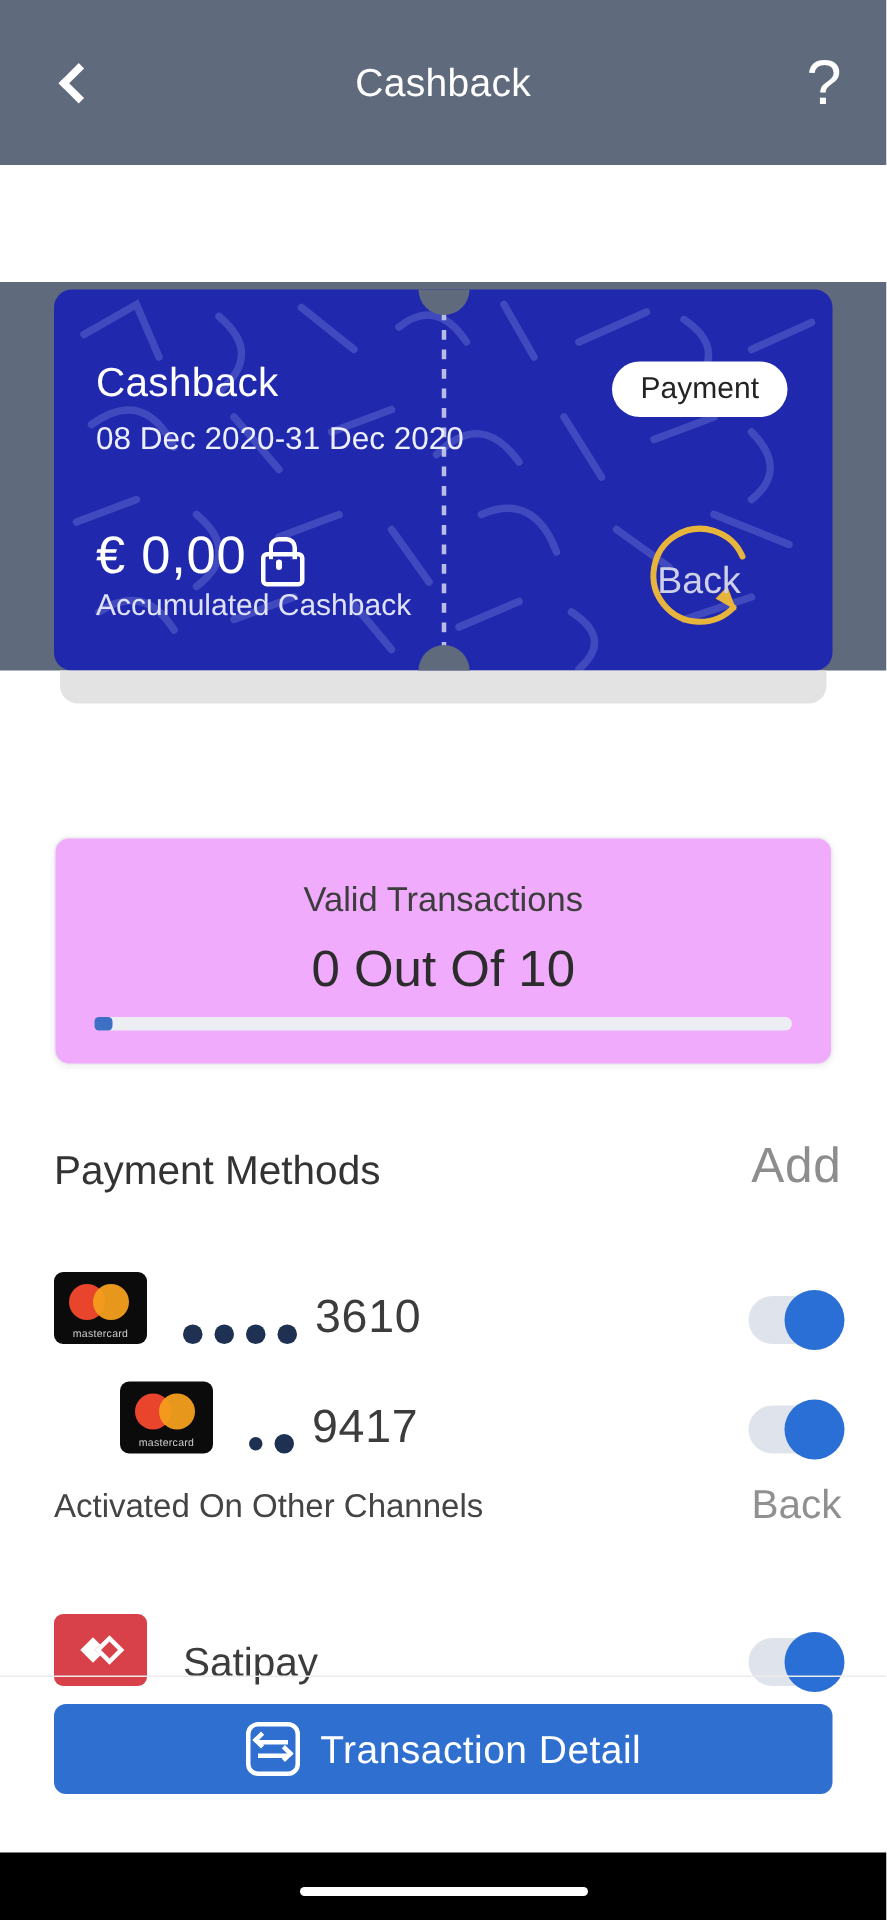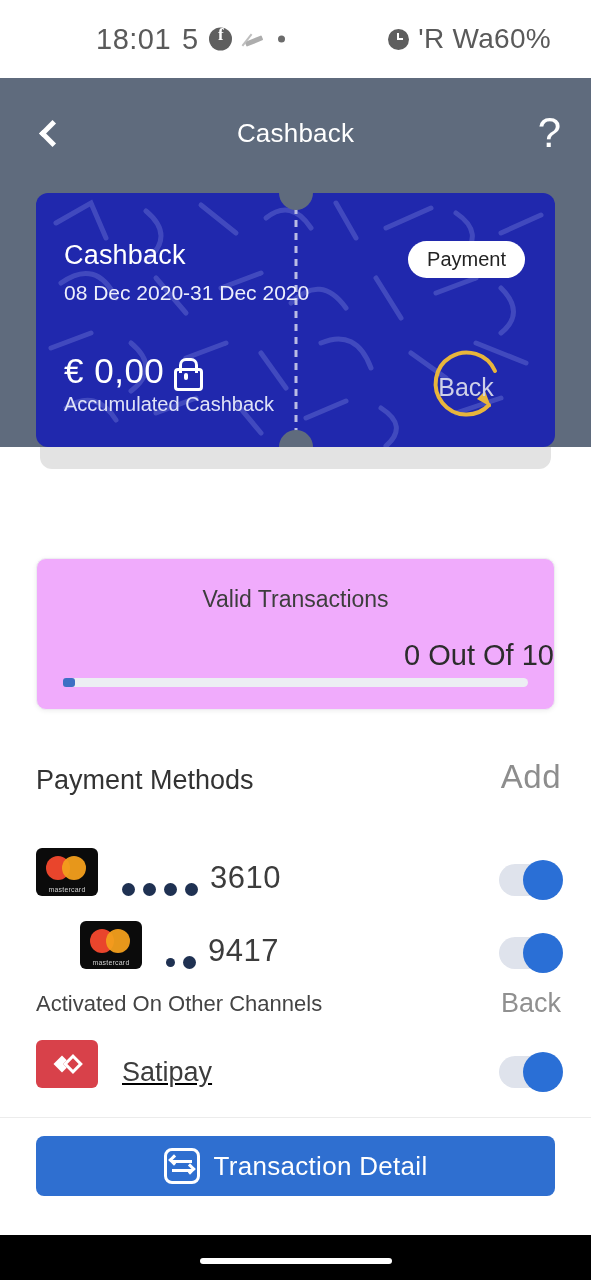--- a/index.html
+++ b/index.html
@@ -166,21 +166,21 @@
   
   .vt-card{
     position:absolute; left:36px; top:558px; width:519px; height:152px;
     background:#f0abfc; border:1px solid #ededf1; border-radius:10px;
     box-shadow:0 1px 5px rgba(0,0,0,.07);
   }
   .vt-title{
     text-align:center; color:#3d3d3d; font-size:23px; margin-top:27px;
   }
   .vt-count{
-    text-align:right; color:#2c2c2c; font-size:29px; margin-top:26px;
+    text-align:center; color:#2c2c2c; font-size:34px; margin-top:14px;
   }
   .vt-bar{
     position:absolute; left:26px; right:26px; bottom:22px; height:9px;
     background:#eceef3; border-radius:5px;
   }
   .vt-bar-fill{
     position:absolute; left:0; top:0; height:9px; width:12px;
     background:#3d6fc4; border-radius:3px;
   }
 
@@ -191,21 +191,21 @@
   }
   .pm-title{ color:#333333; font-size:27px; }
   .pm-add{ color:#8d8d8d; font-size:33px; letter-spacing:.5px; cursor:pointer; }
 
   .pm-row{
     position:absolute; left:36px; right:30px; height:72px;
     display:flex; align-items:flex-end;
   }
   .pm-row.r1{ top:824px; }
   .pm-row.r2{ top:897px;padding-left:44px; }
-  .pm-row.r3{ top:1016px;text-decoration:underline; }
+  .pm-row.r3{ top:1052px; }
 
   .pm-logo{
     width:62px;height:48px;border-radius:6px; flex:0 0 auto;
     position:relative; overflow:hidden;
   }
   .mc{ background:#0b0b0b; }
   .mc .c1,.mc .c2{ position:absolute; width:24px;height:24px;border-radius:50%; top:8px; }
   .mc .c1{ left:10px; background:#e9452c; }
   .mc .c2{ left:26px; background:#f39f1c; mix-blend-mode:normal; opacity:.95;}
   .mc .mclabel{
@@ -286,33 +286,20 @@
   .home-ind{
     position:absolute; left:50%; transform:translateX(-50%); bottom:16px;
     width:192px; height:6px; background:#ffffff; border-radius:3px;
   }
 </style>
 </head>
 <body>
 
 <div class="phone">
 
-  <div class="statusbar">
-    <div class="sb-left">
-      <span class="sb-time">18:01</span>
-      <span class="sb-num">5</span>
-      <span class="sb-ico fb-icon"></span>
-      <span class="sb-ico slash-icon"></span>
-      <span class="sb-ico dot-icon"></span>
-    </div>
-    <div class="sb-right">
-      <span class="alarm-icon"></span>
-      <span class="sb-batt">'R Wa60%</span>
-    </div>
-  </div>
 
   <div class="header">
     <div class="hdr-back">
       <span class="chev"></span>
     </div>
     <div class="hdr-title">Cashback</div>
     <div class="hdr-help">?</div>
   </div>
   <div class="hdr-ext"></div>
 

